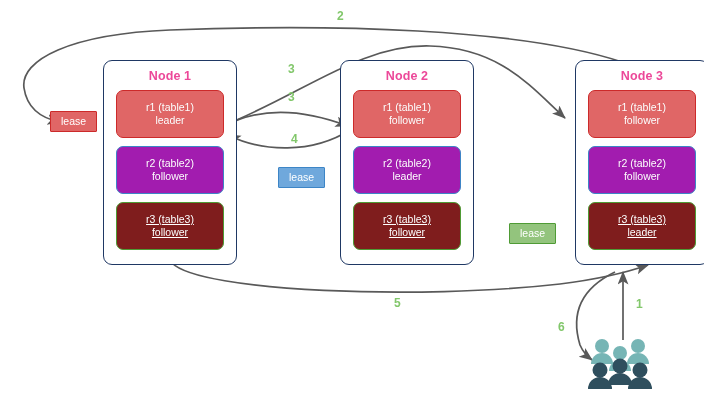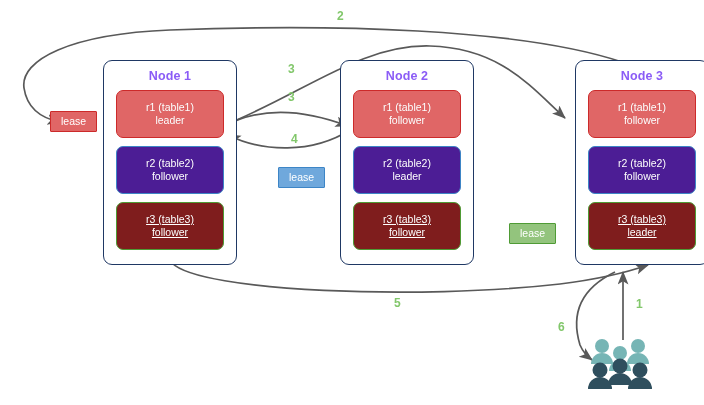--- a/index.html
+++ b/index.html
@@ -25,21 +25,21 @@
     border:1.3px solid #1f3864;
     border-radius:9px;
     background:#ffffff;
     display:flex;
     flex-direction:column;
     align-items:center;
   }
   .node-title{
     font-size:12.5px;
     font-weight:bold;
-    color:#8b5cf6;
+    color:#ec4899;
     margin-top:8px;
     margin-bottom:7px;
     letter-spacing:.1px;
   }
   .replica{
     box-sizing:border-box;
     width:108px;
     height:48px;
     border-radius:7px;
     display:flex;
@@ -47,21 +47,21 @@
     align-items:center;
     justify-content:center;
     color:#ffffff;
     font-size:10.5px;
     line-height:13px;
     margin-bottom:8px;
     text-align:center;
     text-shadow:0 0 1px rgba(0,0,0,.08);
   }
   .replica.r-red{background:#e06666;border:1.3px solid #cc2a2a;}
-  .replica.r-blue{background:#4c1d95;border:1.3px solid #3d85c6;}
+  .replica.r-blue{background:#a21caf;border:1.3px solid #3d85c6;}
   .replica.r-green{background:#7f1d1d;border:1.3px solid #4f9b35;text-decoration:underline;}
   .lease{
     position:absolute;
     box-sizing:border-box;
     border-radius:1px;
     padding:3px 10px 4px 10px;
     color:#ffffff;
     font-size:10.5px;
     line-height:12px;
     text-align:center;

